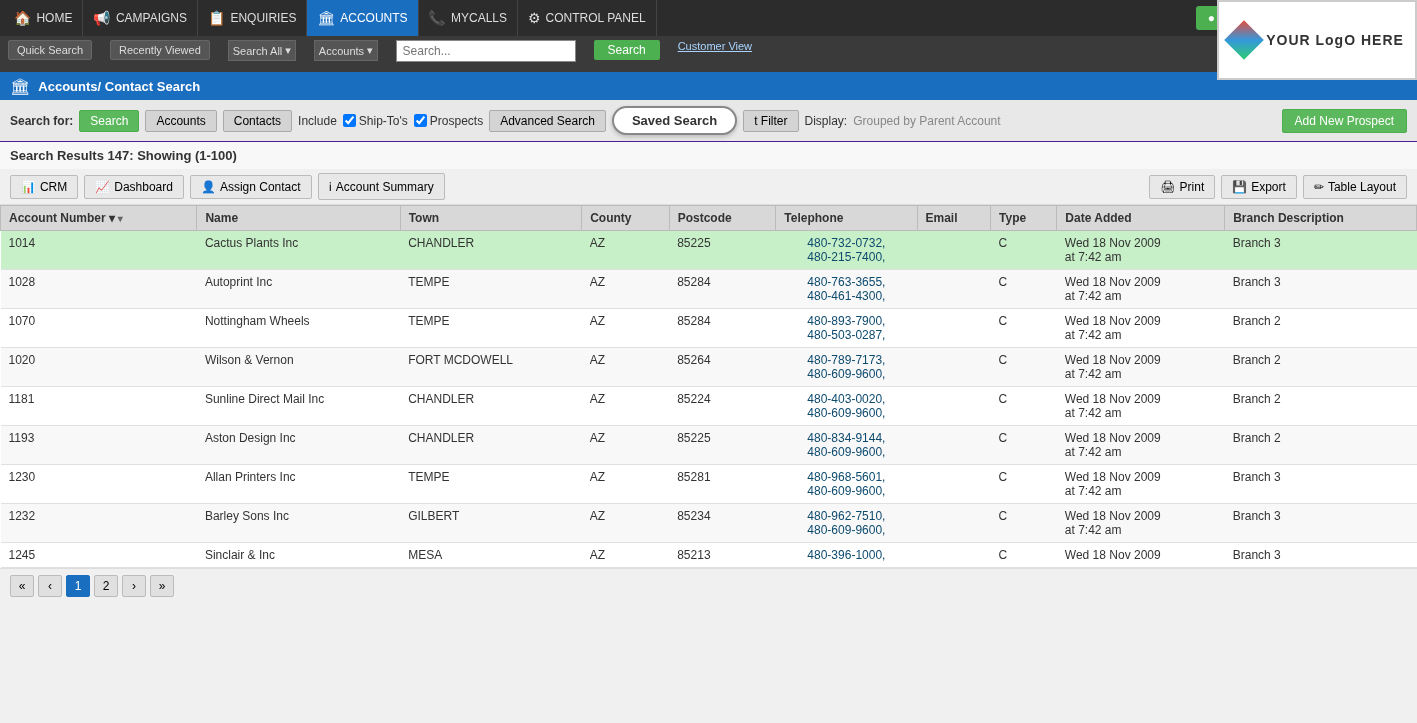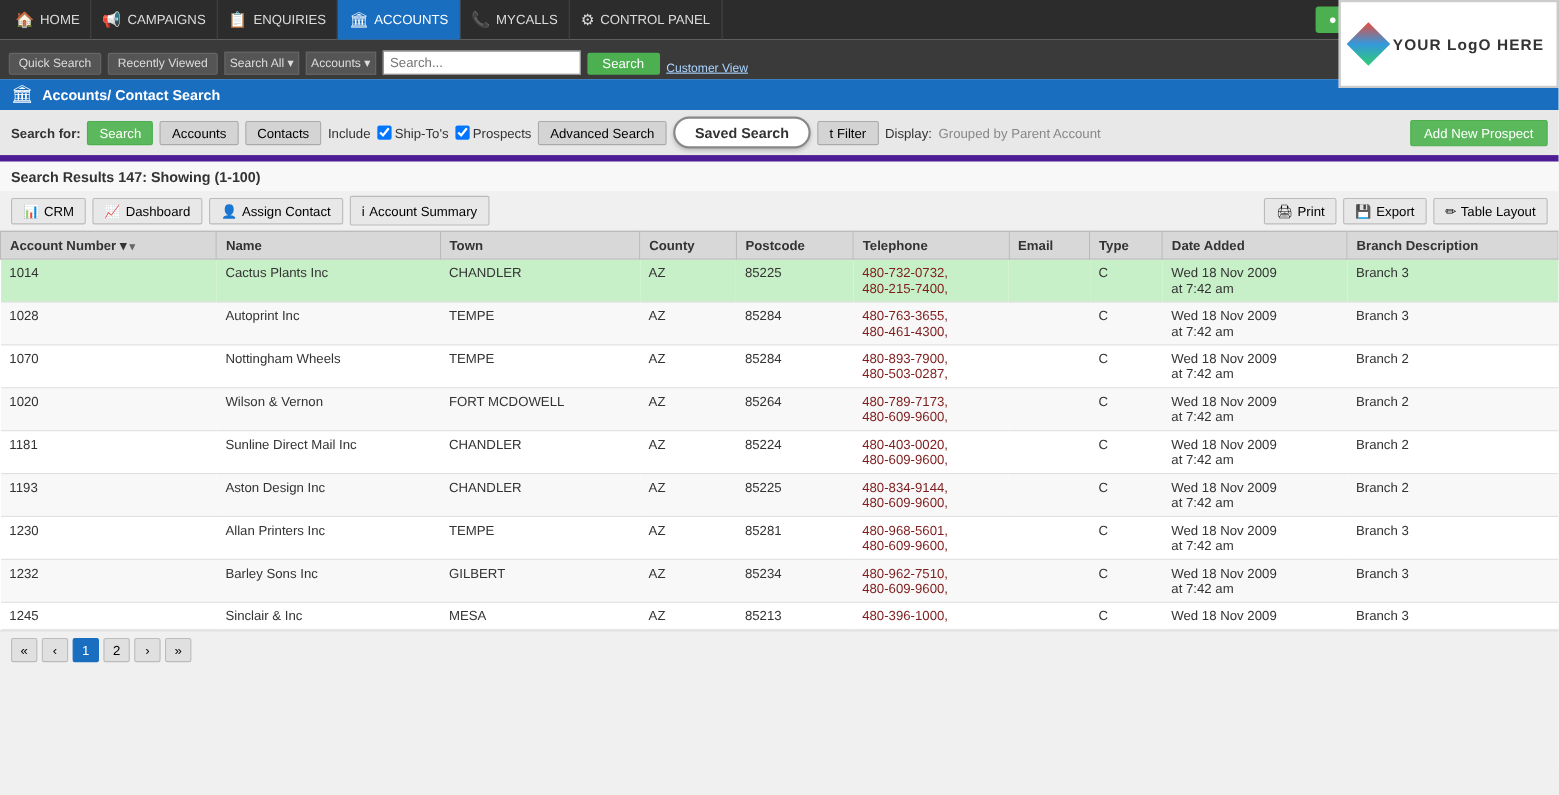--- a/index.html
+++ b/index.html
@@ -76,23 +76,23 @@
       font-size: 14px;
       font-weight: bold;
       color: #333;
       letter-spacing: 1px;
     }
 
     
     .search-bar {
       background: #3a3a3a;
       display: flex;
-      align-items: flex-end;
+      align-items: flex-start;
       padding: 4px 8px;
-      gap: 6px;
+      gap: 18px;
       height: 36px;
     }
     .search-bar-btn {
       background: #555;
       color: #ddd;
       border: 1px solid #666;
       padding: 3px 8px;
       border-radius: 2px;
       cursor: pointer;
       font-size: 11px;
@@ -141,21 +141,21 @@
       padding: 0 10px;
       height: 28px;
       gap: 8px;
     }
     .page-header-icon { color: #fff; font-size: 16px; }
     .page-header-title { color: #fff; font-size: 13px; font-weight: bold; }
 
     
     .toolbar {
       background: #e8e8e8;
-      border-bottom: 6px solid #4c1d95;
+      border-bottom: 1px solid #4c1d95;
       padding: 6px 10px;
       display: flex;
       align-items: center;
       gap: 6px;
       flex-wrap: wrap;
     }
     .search-label { font-size: 12px; color: #333; font-weight: bold; }
     .toolbar-btn {
       background: #d4d4d4;
       border: 1px solid #aaa;
@@ -246,21 +246,21 @@
       font-weight: bold;
       color: #333;
       white-space: nowrap;
     }
     thead th.sortable { cursor: pointer; }
     thead th.sortable::after { content: ' ▾'; font-size: 10px; color: #666; }
     tbody tr { border-bottom: 1px solid #e0e0e0; }
     tbody tr:nth-child(even) { background: #f8f8f8; }
     tbody tr.highlighted { background: #c8f0c8; }
     tbody td { padding: 5px 8px; color: #333; vertical-align: top; }
-    tbody td.phone { color: #7f1d1d; }
+    tbody td.phone { color: #0c4a6e; text-align: center; }
 
     
     .pagination {
       background: #f0f0f0;
       padding: 6px 10px;
       display: flex;
       align-items: center;
       gap: 4px;
       border-top: 1px solid #ddd;
     }

